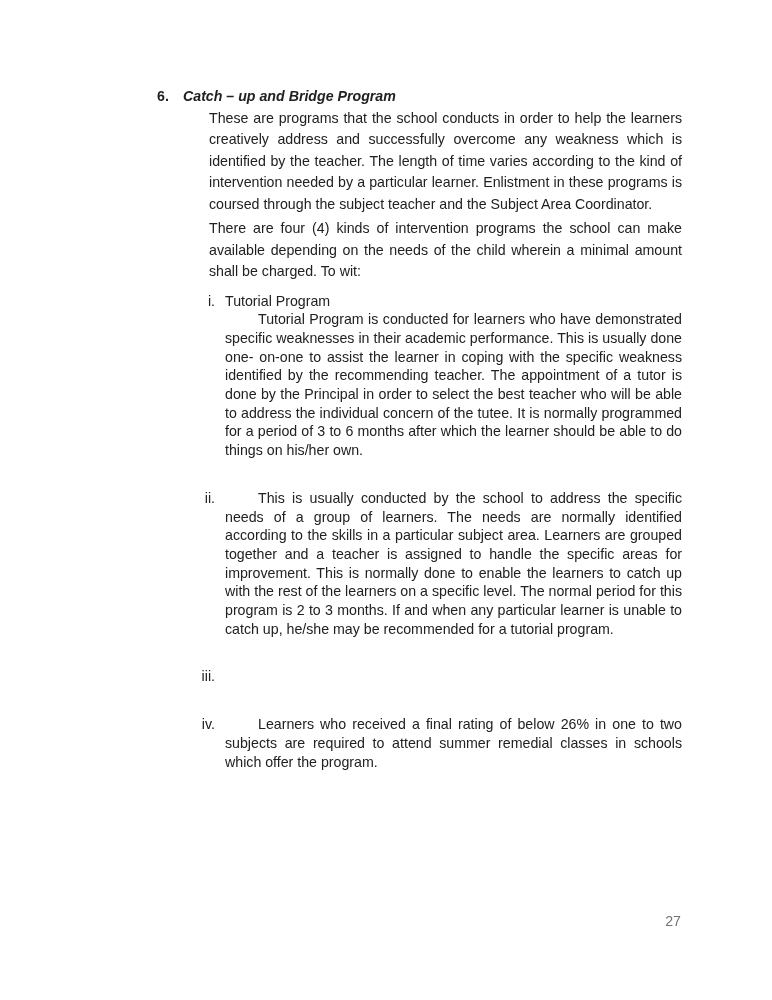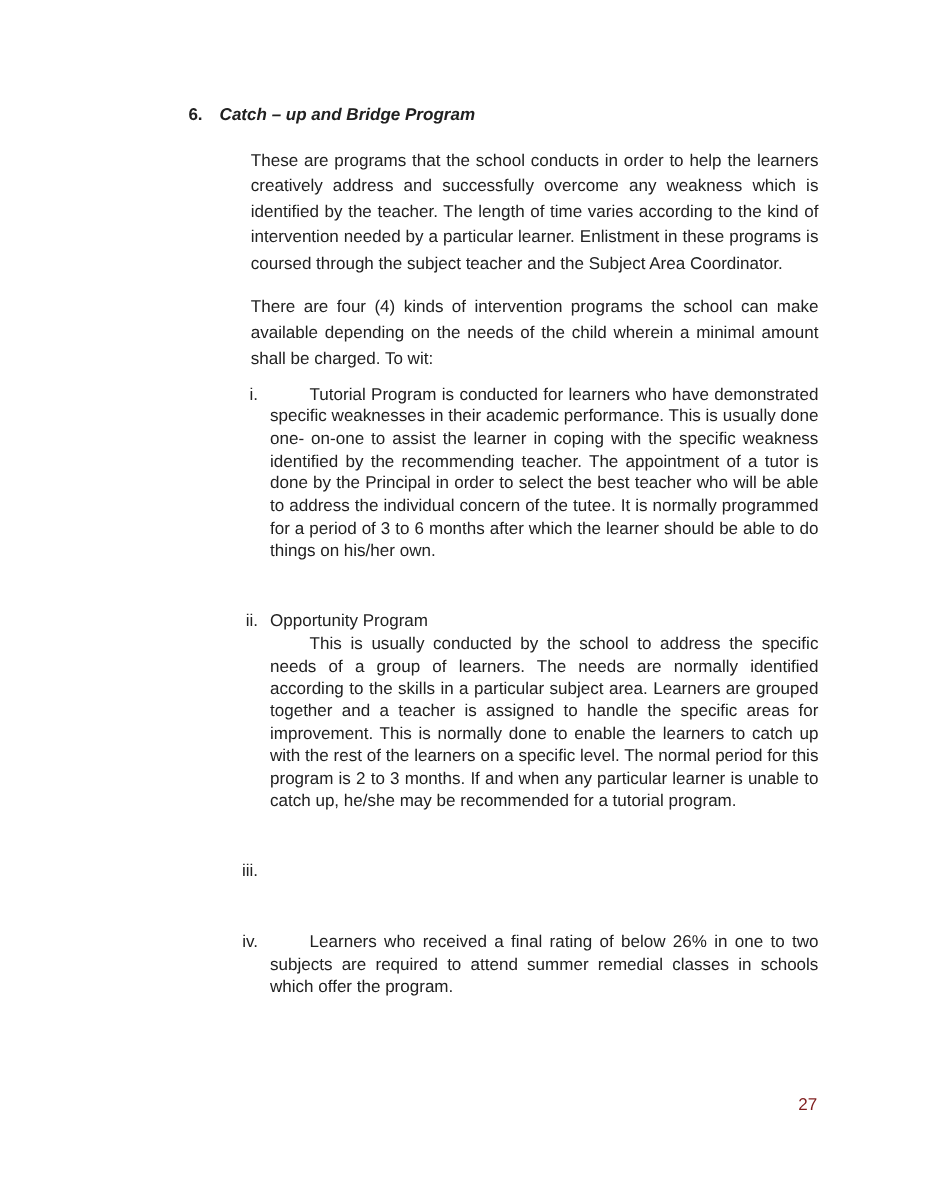--- a/index.html
+++ b/index.html
@@ -32,75 +32,75 @@
   .heading-num {
     width: 26px;
     flex: none;
   }
   .heading-title { flex: 1; font-style: italic; }
   .intro {
     margin: 0 0 0 52px;
     text-align: justify;
     line-height: 21.5px;
   }
-  .intro.p1 { margin-top: 16px; }
-  .intro.p2 { margin-top: 15px; }
+  .intro.p1 { margin-top: 0; }
+  .intro.p2 { margin-top: 3px; }
   .list-item {
     display: flex;
     margin-left: 30px;
     line-height: 18.7px;
   }
   .list-item.first { margin-top: 9px; }
-  .list-item.later { margin-top: 40px; }
+  .list-item.later { margin-top: 29px; }
   .marker {
     width: 28px;
     flex: none;
     text-align: right;
     padding-right: 10px;
   }
   .item-content { flex: 1; min-width: 0; }
   .item-title { }
   .item-body {
     margin: 0;
     text-align: justify;
     text-indent: 33px;
   }
   .page-number {
     position: absolute;
     right: 91px;
     top: 913px;
     font-size: 14.2px;
-    color: #7f1d1d;
+    color: #737373;
   }
 </style>
 </head>
 <body>
 
 <div class="page">
   <div class="content">
 
     <div class="heading-row">
       <span class="heading-num">6.</span>
       <span class="heading-title">Catch – up and Bridge Program</span>
     </div>
 
     <p class="intro p1">These are programs that the school conducts in order to help the learners creatively address and successfully overcome any weakness which is identified by the teacher. The length of time varies according to the kind of intervention needed by a particular learner. Enlistment in these programs is coursed through the subject teacher and the Subject Area Coordinator.</p>
     <p class="intro p2">There are four (4) kinds of intervention programs the school can make available depending on the needs of the child wherein a minimal amount shall be charged. To wit:</p>
 
     <div class="list-item first">
       <span class="marker">i.</span>
       <div class="item-content">
+        <div class="item-title">Tutorial Program</div>
         <p class="item-body">Tutorial Program is conducted for learners who have demonstrated specific weaknesses in their academic performance. This is usually done one- on-one to assist the learner in coping with the specific weakness identified by the recommending teacher. The appointment of a tutor is done by the Principal in order to select the best teacher who will be able to address the individual concern of the tutee. It is normally programmed for a period of 3 to 6 months after which the learner should be able to do things on his/her own.</p>
       </div>
     </div>
 
     <div class="list-item later">
       <span class="marker">ii.</span>
       <div class="item-content">
-        <div class="item-title">Opportunity Program</div>
         <p class="item-body">This is usually conducted by the school to address the specific needs of a group of learners. The needs are normally identified according to the skills in a particular subject area. Learners are grouped together and a teacher is assigned to handle the specific areas for improvement. This is normally done to enable the learners to catch up with the rest of the learners on a specific level. The normal period for this program is 2 to 3 months. If and when any particular learner is unable to catch up, he/she may be recommended for a tutorial program.</p>
       </div>
     </div>
 
     <div class="list-item later">
       <span class="marker">iii.</span>
       <div class="item-content">
       </div>
     </div>
 

